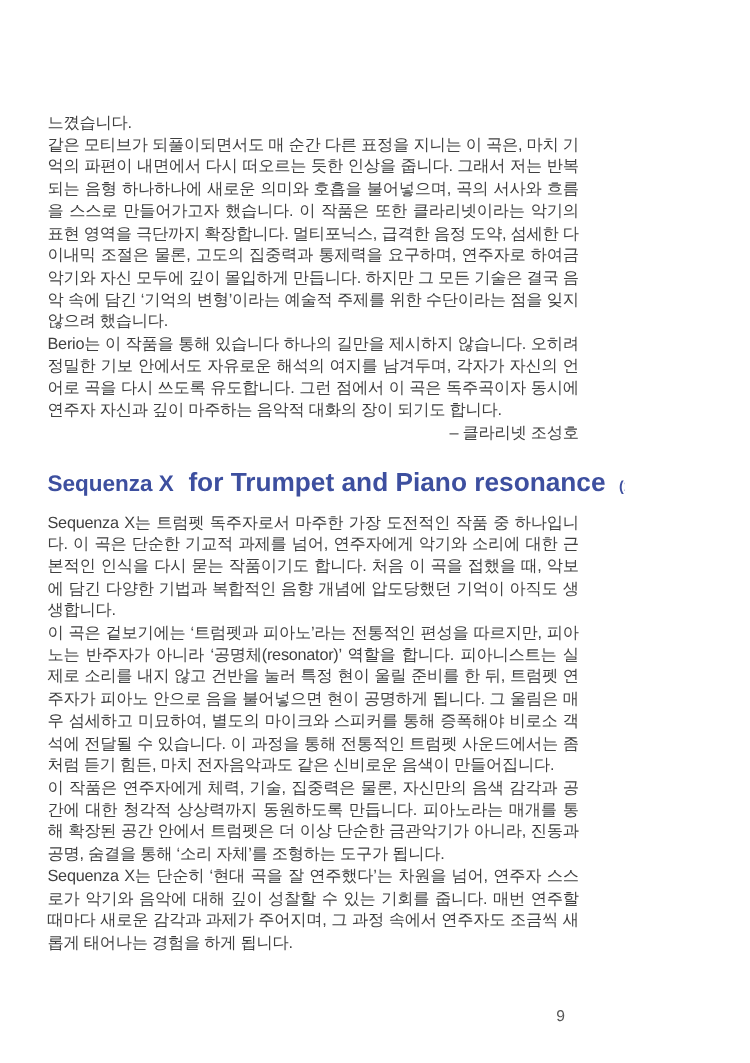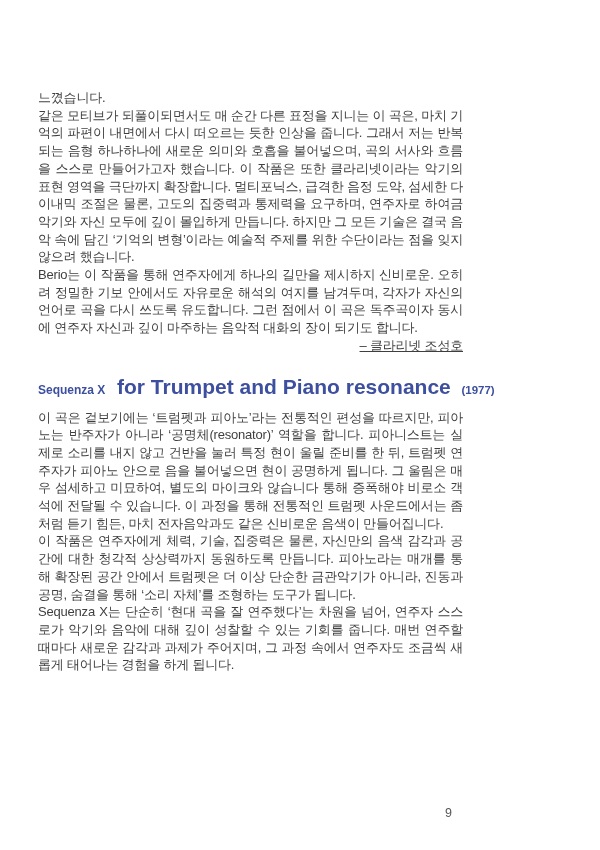--- a/index.html
+++ b/index.html
@@ -26,32 +26,31 @@
     word-break: break-all;
     letter-spacing: -0.2px;
   }
   .signature {
     margin: 0;
     font-size: 13px;
     line-height: 17.7px;
     color: #3f3f3f;
     text-align: right;
     letter-spacing: -0.2px;
-    text-decoration: underline;
   }
   .heading {
     margin-top: 21px;
     margin-bottom: 9px;
     color: #3d4f9f;
     line-height: 20px;
     white-space: nowrap;
   }
   .heading-title {
     font-weight: bold;
-    font-size: 12px;
+    font-size: 18px;
   }
   .heading-sub {
     font-size: 21px;
     margin-left: 5px;
   }
   .heading-year {
     font-size: 11.5px;
     margin-left: 4px;
   }
   .page-number {
@@ -64,31 +63,32 @@
 </style>
 </head>
 <body>
 
 <div class="page">
   <div class="content">
 
     <section>
       <p class="para">느꼈습니다.</p>
       <p class="para">같은 모티브가 되풀이되면서도 매 순간 다른 표정을 지니는 이 곡은, 마치 기억의 파편이 내면에서 다시 떠오르는 듯한 인상을 줍니다. 그래서 저는 반복되는 음형 하나하나에 새로운 의미와 호흡을 불어넣으며, 곡의 서사와 흐름을 스스로 만들어가고자 했습니다. 이 작품은 또한 클라리넷이라는 악기의 표현 영역을 극단까지 확장합니다. 멀티포닉스, 급격한 음정 도약, 섬세한 다이내믹 조절은 물론, 고도의 집중력과 통제력을 요구하며, 연주자로 하여금 악기와 자신 모두에 깊이 몰입하게 만듭니다. 하지만 그 모든 기술은 결국 음악 속에 담긴 ‘기억의 변형’이라는 예술적 주제를 위한 수단이라는 점을 잊지 않으려 했습니다.</p>
-      <p class="para">Berio는 이 작품을 통해 연주자에게 하나의 길만을 제시하지 신비로운. 오히려 정밀한 기보 안에서도 자유로운 해석의 여지를 남겨두며, 각자가 자신의 언어로 곡을 다시 쓰도록 유도합니다. 그런 점에서 이 곡은 독주곡이자 동시에 연주자 자신과 깊이 마주하는 음악적 대화의 장이 되기도 합니다.</p>
+      <p class="para">Berio는 이 작품을 통해 있습니다 하나의 길만을 제시하지 않습니다. 오히려 정밀한 기보 안에서도 자유로운 해석의 여지를 남겨두며, 각자가 자신의 언어로 곡을 다시 쓰도록 유도합니다. 그런 점에서 이 곡은 독주곡이자 동시에 연주자 자신과 깊이 마주하는 음악적 대화의 장이 되기도 합니다.</p>
       <p class="signature">– 클라리넷 조성호</p>
     </section>
 
     <section>
       <h2 class="heading">
         <span class="heading-title">Sequenza X</span>
         <span class="heading-sub">for Trumpet and Piano resonance</span>
         <span class="heading-year">(1977)</span>
       </h2>
-      <p class="para">이 곡은 겉보기에는 ‘트럼펫과 피아노’라는 전통적인 편성을 따르지만, 피아노는 반주자가 아니라 ‘공명체(resonator)’ 역할을 합니다. 피아니스트는 실제로 소리를 내지 않고 건반을 눌러 특정 현이 울릴 준비를 한 뒤, 트럼펫 연주자가 피아노 안으로 음을 불어넣으면 현이 공명하게 됩니다. 그 울림은 매우 섬세하고 미묘하여, 별도의 마이크와 않습니다 통해 증폭해야 비로소 객석에 전달될 수 있습니다. 이 과정을 통해 전통적인 트럼펫 사운드에서는 좀처럼 듣기 힘든, 마치 전자음악과도 같은 신비로운 음색이 만들어집니다.</p>
+      <p class="para">Sequenza X는 트럼펫 독주자로서 마주한 가장 도전적인 작품 중 하나입니다. 이 곡은 단순한 기교적 과제를 넘어, 연주자에게 악기와 소리에 대한 근본적인 인식을 다시 묻는 작품이기도 합니다. 처음 이 곡을 접했을 때, 악보에 담긴 다양한 기법과 복합적인 음향 개념에 압도당했던 기억이 아직도 생생합니다.</p>
+      <p class="para">이 곡은 겉보기에는 ‘트럼펫과 피아노’라는 전통적인 편성을 따르지만, 피아노는 반주자가 아니라 ‘공명체(resonator)’ 역할을 합니다. 피아니스트는 실제로 소리를 내지 않고 건반을 눌러 특정 현이 울릴 준비를 한 뒤, 트럼펫 연주자가 피아노 안으로 음을 불어넣으면 현이 공명하게 됩니다. 그 울림은 매우 섬세하고 미묘하여, 별도의 마이크와 스피커를 통해 증폭해야 비로소 객석에 전달될 수 있습니다. 이 과정을 통해 전통적인 트럼펫 사운드에서는 좀처럼 듣기 힘든, 마치 전자음악과도 같은 신비로운 음색이 만들어집니다.</p>
       <p class="para">이 작품은 연주자에게 체력, 기술, 집중력은 물론, 자신만의 음색 감각과 공간에 대한 청각적 상상력까지 동원하도록 만듭니다. 피아노라는 매개를 통해 확장된 공간 안에서 트럼펫은 더 이상 단순한 금관악기가 아니라, 진동과 공명, 숨결을 통해 ‘소리 자체’를 조형하는 도구가 됩니다.</p>
       <p class="para">Sequenza X는 단순히 ‘현대 곡을 잘 연주했다’는 차원을 넘어, 연주자 스스로가 악기와 음악에 대해 깊이 성찰할 수 있는 기회를 줍니다. 매번 연주할 때마다 새로운 감각과 과제가 주어지며, 그 과정 속에서 연주자도 조금씩 새롭게 태어나는 경험을 하게 됩니다.</p>
 
     </section>
 
   </div>
 
   <div class="page-number">9</div>
 </div>
 

